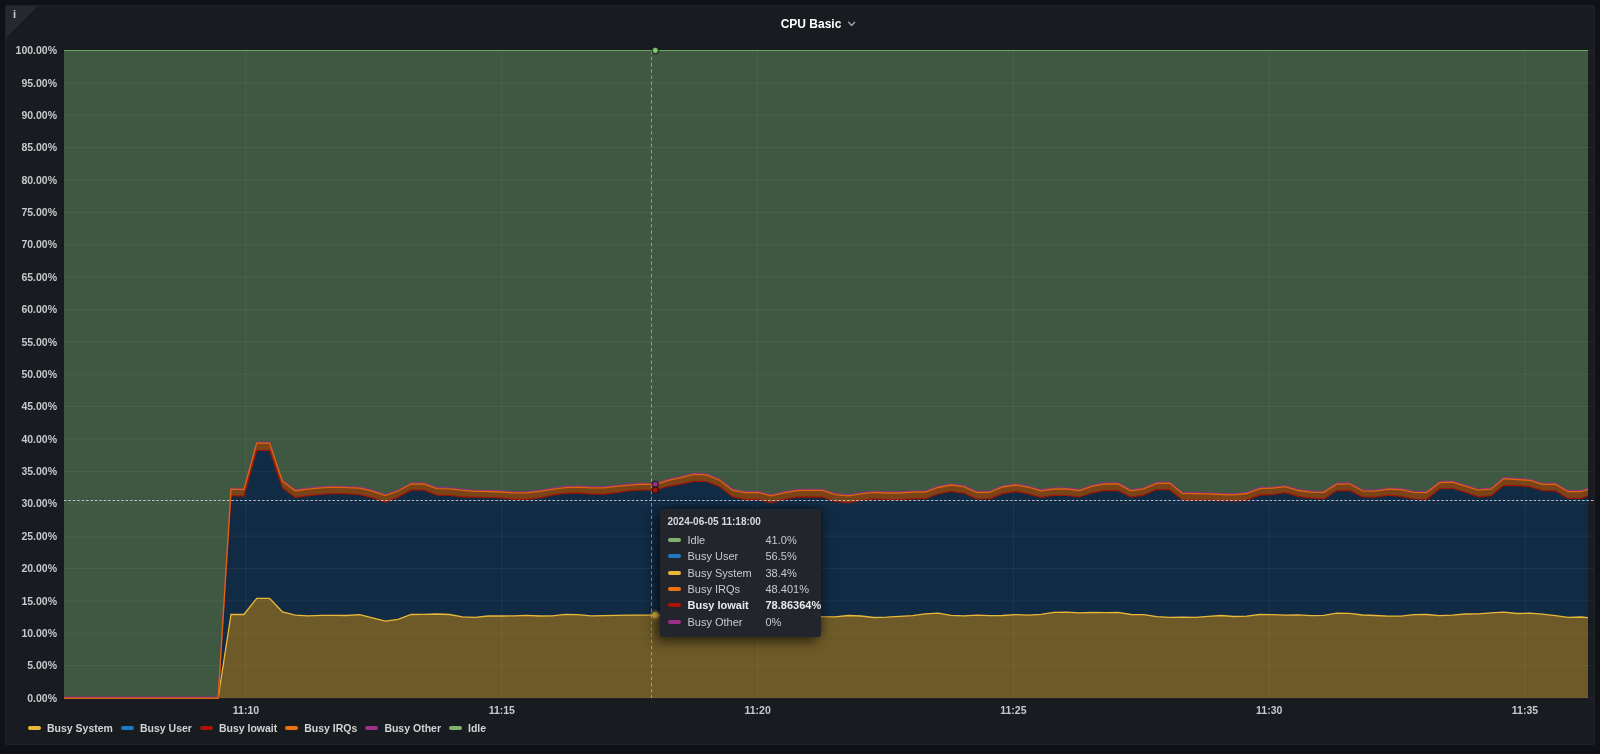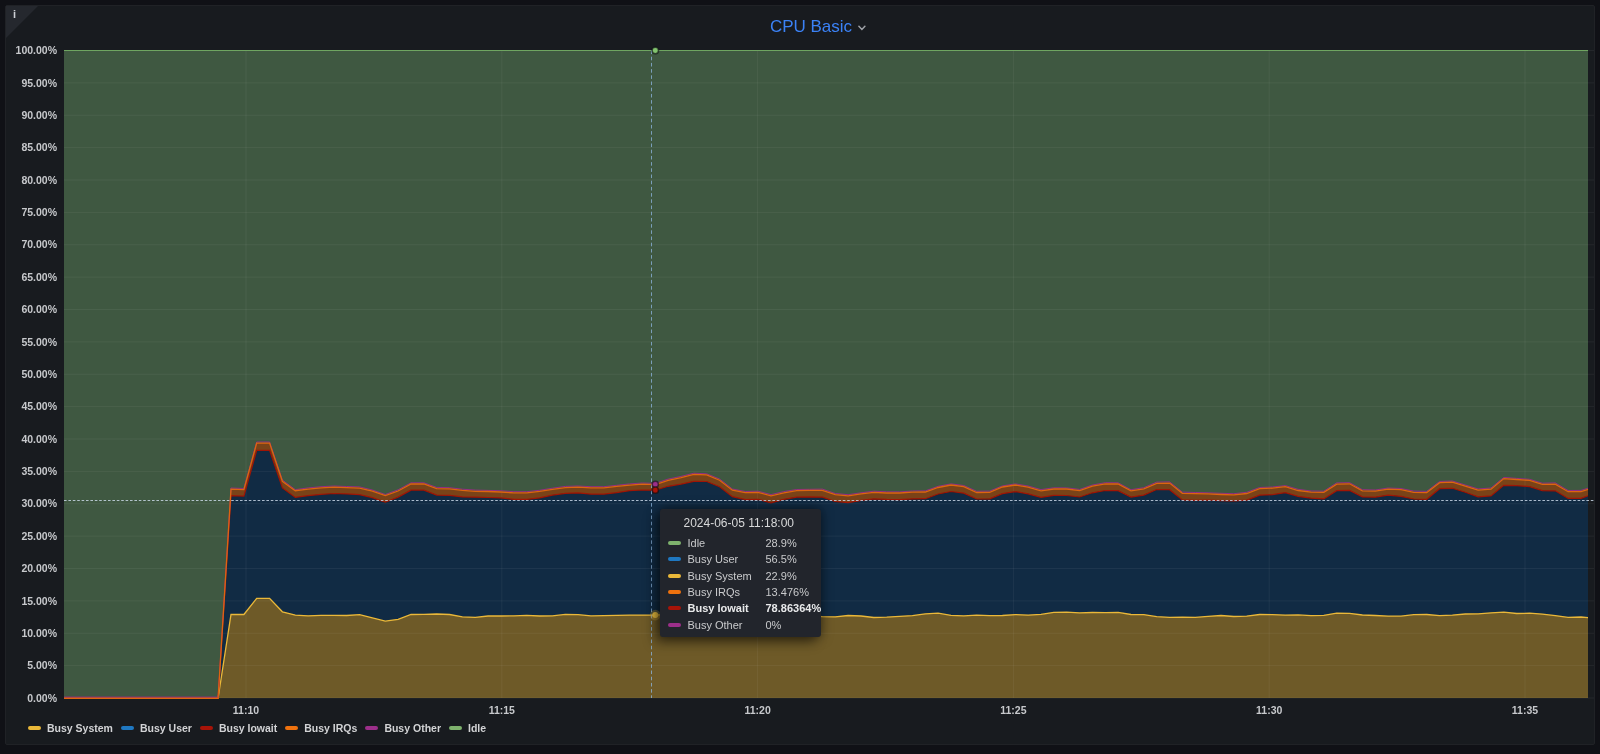--- a/index.html
+++ b/index.html
@@ -1,27 +1,27 @@
 <!DOCTYPE html>
 <html><head><meta charset="utf-8">
 <style>
 *{margin:0;padding:0;box-sizing:border-box}
 html,body{width:1600px;height:754px;background:#101116;font-family:"Liberation Sans",sans-serif;overflow:hidden}
 #panel{position:absolute;left:5px;top:5px;width:1590px;height:740px;background:#181b1f;border:1px solid #202226;border-radius:2px}
 #corner{position:absolute;left:0;top:0;width:32px;height:32px;background:#25282e;clip-path:polygon(0 0,100% 0,0 100%)}
 #corner span{position:absolute;left:7px;top:2px;font-size:11px;font-weight:bold;color:#cdd0d5}
-#title{position:absolute;top:11px;left:812px;transform:translateX(-50%);font-size:17px;font-weight:normal;color:#3b82f6;white-space:nowrap}
+#title{position:absolute;top:11px;left:812px;transform:translateX(-50%);font-size:12px;font-weight:bold;color:#ffffff;white-space:nowrap}
 #title svg{vertical-align:1px;margin-left:6px}
 #chart{position:absolute;left:0;top:0}
 .ax{font-family:"Liberation Sans",sans-serif;font-size:10.5px;font-weight:bold;fill:#c7c9cc}
 #legend{position:absolute;left:28px;top:722px;display:flex;align-items:center;font-size:10.5px;font-weight:bold;color:#d2d3d5;white-space:nowrap}
 .li{display:flex;align-items:center;margin-right:8px}
 .sw{display:inline-block;width:13px;height:4px;border-radius:2px;margin-right:6px}
 #tt{position:absolute;left:660px;top:509px;width:161px;height:128px;background:#22252c;border-radius:3px;padding:6px 7px 6px 7.5px;font-size:11px;color:#c9cacc;box-shadow:0 0 12px rgba(0,0,0,.55),-6px 6px 12px rgba(0,0,0,.35)}
-#tt .th{font-weight:normal;font-size:12px;color:#d8d9da;margin:1px 0 5px 16px}
+#tt .th{font-weight:bold;font-size:10px;color:#d8d9da;margin:1px 0 5px 0}
 .tr{display:flex;align-items:center;height:16.3px}
 .tr.b{font-weight:bold;color:#e8e9ea}
 .tsw{width:13px;height:4px;border-radius:2px;flex:none;margin-right:7px}
 .tn{width:78px;flex:none}
 .tv{flex:none}
 </style></head>
 <body>
 <div id="panel">
  <div id="corner">
       <span>i</span>
@@ -82,36 +82,36 @@
     <span class="li"><span class="sw" style="background:#a81408"></span>Busy Iowait</span>
     <span class="li"><span class="sw" style="background:#ef720e"></span>Busy IRQs</span>
     <span class="li"><span class="sw" style="background:#9c2f8a"></span>Busy Other</span>
     <span class="li"><span class="sw" style="background:#7EB26D"></span>Idle</span>
   </div>
 <div id="tt">
     <div class="th">2024-06-05 11:18:00</div>
     <div class="tr">
       <span class="tsw" style="background:#7EB26D"></span>
       <span class="tn">Idle</span>
-      <span class="tv">28.9%</span>
+      <span class="tv">41.0%</span>
     </div>
     <div class="tr">
       <span class="tsw" style="background:#1F78C1"></span>
       <span class="tn">Busy User</span>
       <span class="tv">56.5%</span>
     </div>
     <div class="tr">
       <span class="tsw" style="background:#EAB839"></span>
       <span class="tn">Busy System</span>
-      <span class="tv">22.9%</span>
+      <span class="tv">38.4%</span>
     </div>
     <div class="tr">
       <span class="tsw" style="background:#ef720e"></span>
       <span class="tn">Busy IRQs</span>
-      <span class="tv">13.476%</span>
+      <span class="tv">48.401%</span>
     </div>
     <div class="tr b">
       <span class="tsw" style="background:#a81408"></span>
       <span class="tn">Busy Iowait</span>
       <span class="tv">78.86364%</span>
     </div>
     <div class="tr">
       <span class="tsw" style="background:#9c2f8a"></span>
       <span class="tn">Busy Other</span>
       <span class="tv">0%</span>

